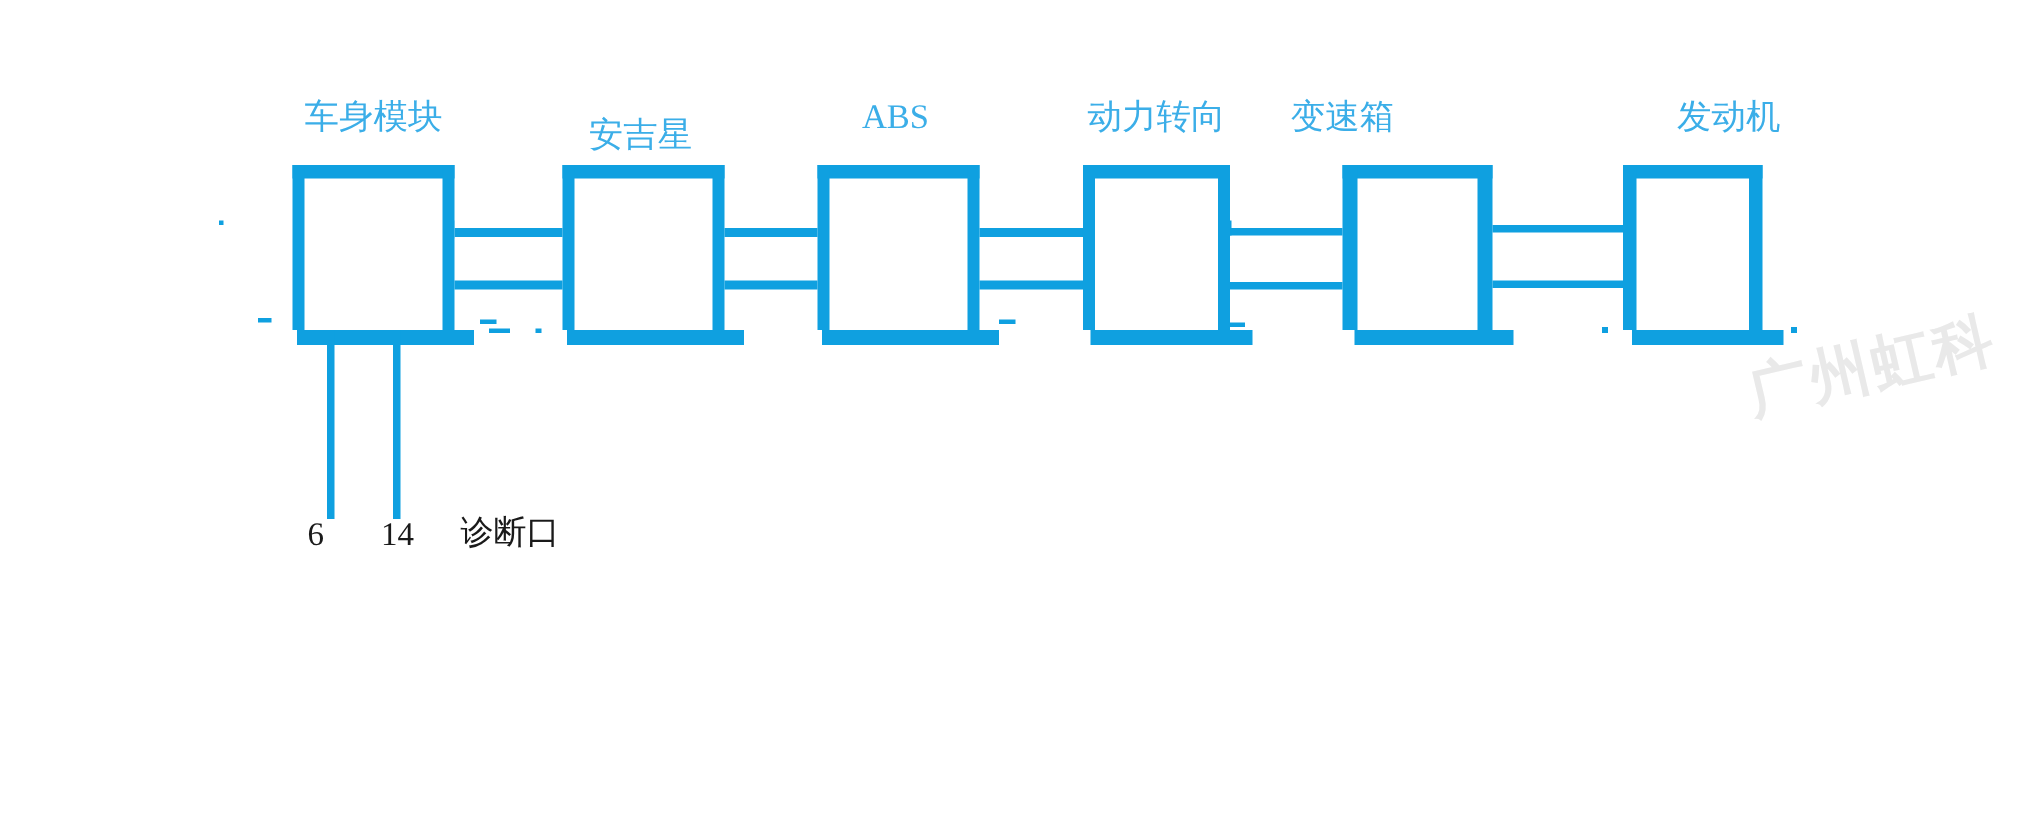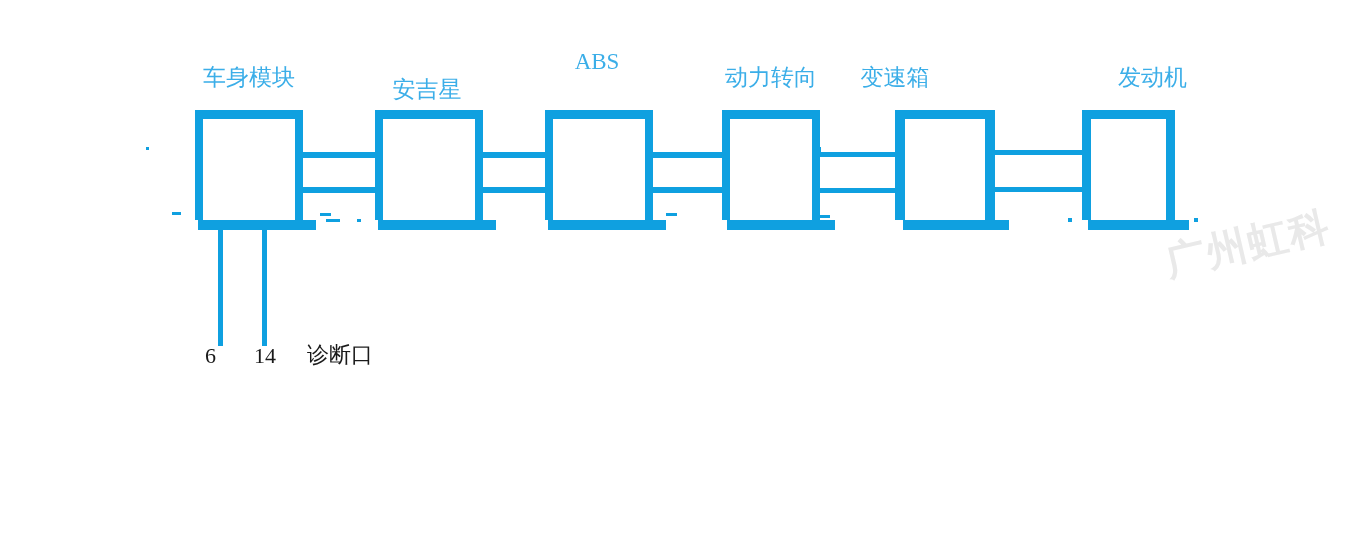--- a/index.html
+++ b/index.html
@@ -120,21 +120,21 @@
   <div class="node-label" style="left:195px; top:66px; width:108px;">车身模块</div>
 
   <div class="module" style="left:375px; top:110px; width:108px; height:110px; border-width:9px 8px 0 8px;">
     <div class="bottom-bar" style="left:-5px; bottom:-10px; width:118px;"></div>
   </div>
   <div class="node-label" style="left:371px; top:66px; width:112px;margin-top:12px;">安吉星</div>
 
   <div class="module" style="left:545px; top:110px; width:108px; height:110px; border-width:9px 8px 0 8px;">
     <div class="bottom-bar" style="left:-5px; bottom:-10px; width:118px;"></div>
   </div>
-  <div class="node-label" style="left:541px; top:50px; width:112px;">ABS</div>
+  <div class="node-label" style="left:541px; top:66px; width:112px;">ABS</div>
 
   <div class="module" style="left:722px; top:110px; width:98px; height:110px; border-width:9px 8px 0 8px;">
     <div class="bottom-bar" style="left:-3px; bottom:-10px; width:108px;"></div>
   </div>
   <div class="node-label" style="left:712px; top:66px; width:118px;text-align:center;">动力转向</div>
 
   <div class="module" style="left:895px; top:110px; width:100px; height:110px; border-width:9px 10px 0 10px;">
     <div class="bottom-bar" style="left:-2px; bottom:-10px; width:106px;"></div>
   </div>
   <div class="node-label" style="left:833px; top:66px; width:124px;">变速箱</div>

